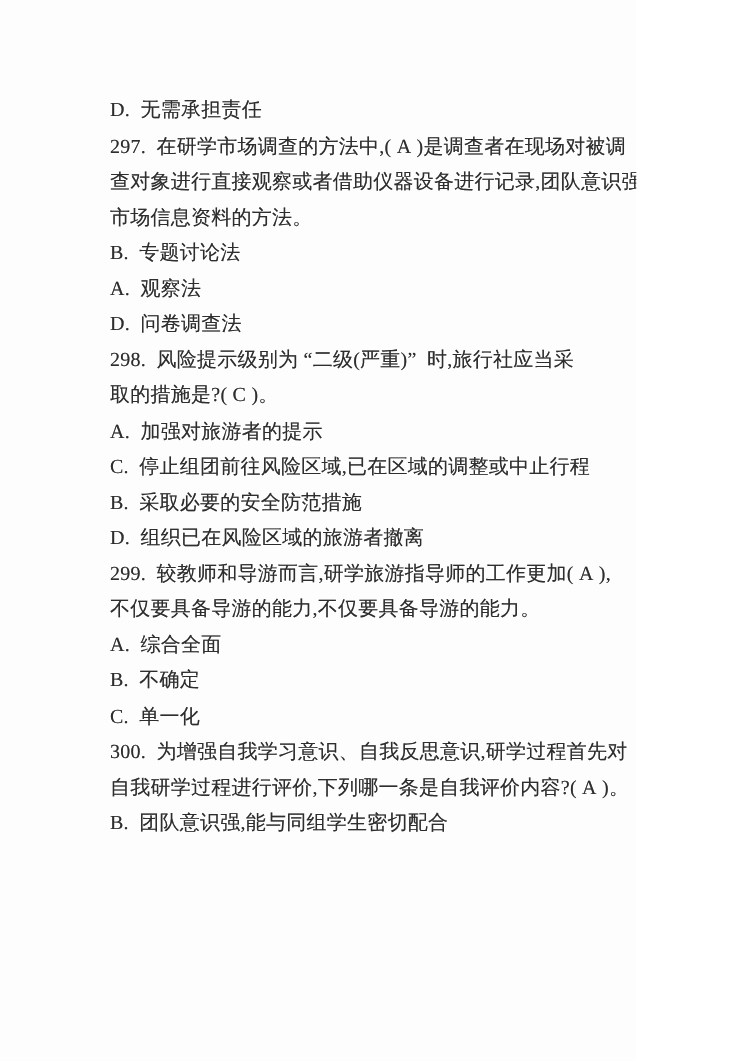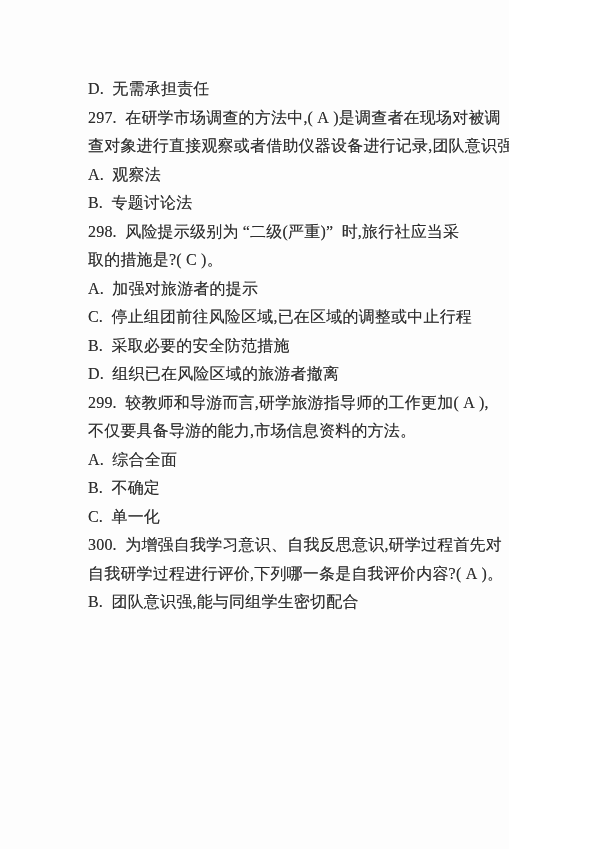--- a/index.html
+++ b/index.html
@@ -33,30 +33,32 @@
   }
 </style>
 </head>
 <body>
 
 <div class="page" style="background: rgb(253, 253, 253);">
   <div class="content" id="lines-container" style="color: rgb(46, 46, 46);">
       <div class="line">D.&nbsp;&nbsp;无需承担责任</div>
       <div class="line">297.&nbsp;&nbsp;在研学市场调查的方法中,(&nbsp;A&nbsp;)是调查者在现场对被调</div>
       <div class="line">查对象进行直接观察或者借助仪器设备进行记录,团队意识强</div>
+      <div class="line">市场信息资料的方法。</div>
+      <div class="line">B.&nbsp;&nbsp;专题讨论法</div>
       <div class="line">A.&nbsp;&nbsp;观察法</div>
-      <div class="line">B.&nbsp;&nbsp;专题讨论法</div>
+      <div class="line">D.&nbsp;&nbsp;问卷调查法</div>
       <div class="line">298.&nbsp;&nbsp;风险提示级别为&nbsp;“二级(严重)”&nbsp;&nbsp;时,旅行社应当采</div>
       <div class="line">取的措施是?(&nbsp;C&nbsp;)。</div>
       <div class="line">A.&nbsp;&nbsp;加强对旅游者的提示</div>
       <div class="line">C.&nbsp;&nbsp;停止组团前往风险区域,已在区域的调整或中止行程</div>
       <div class="line">B.&nbsp;&nbsp;采取必要的安全防范措施</div>
       <div class="line">D.&nbsp;&nbsp;组织已在风险区域的旅游者撤离</div>
       <div class="line">299.&nbsp;&nbsp;较教师和导游而言,研学旅游指导师的工作更加(&nbsp;A&nbsp;),</div>
-      <div class="line">不仅要具备导游的能力,市场信息资料的方法。</div>
+      <div class="line">不仅要具备导游的能力,不仅要具备导游的能力。</div>
       <div class="line">A.&nbsp;&nbsp;综合全面</div>
       <div class="line">B.&nbsp;&nbsp;不确定</div>
       <div class="line">C.&nbsp;&nbsp;单一化</div>
       <div class="line">300.&nbsp;&nbsp;为增强自我学习意识、自我反思意识,研学过程首先对</div>
       <div class="line">自我研学过程进行评价,下列哪一条是自我评价内容?(&nbsp;A&nbsp;)。</div>
       <div class="line">B.&nbsp;&nbsp;团队意识强,能与同组学生密切配合</div>
     </div>
 </div>
 
 </body></html>

